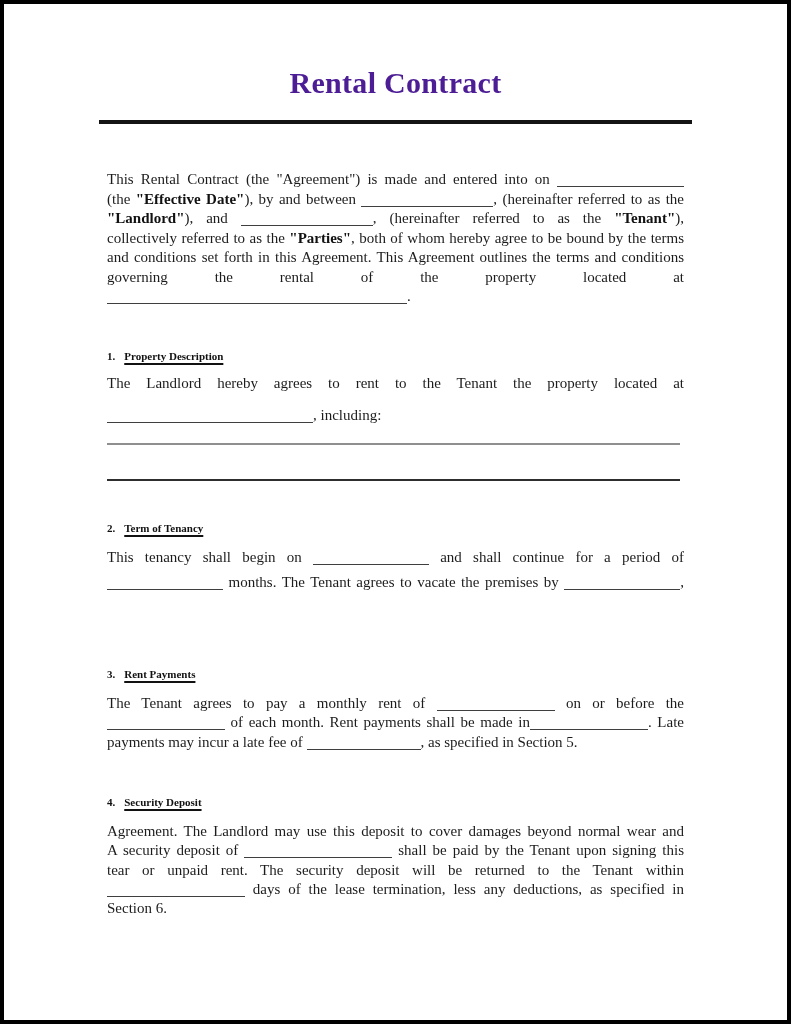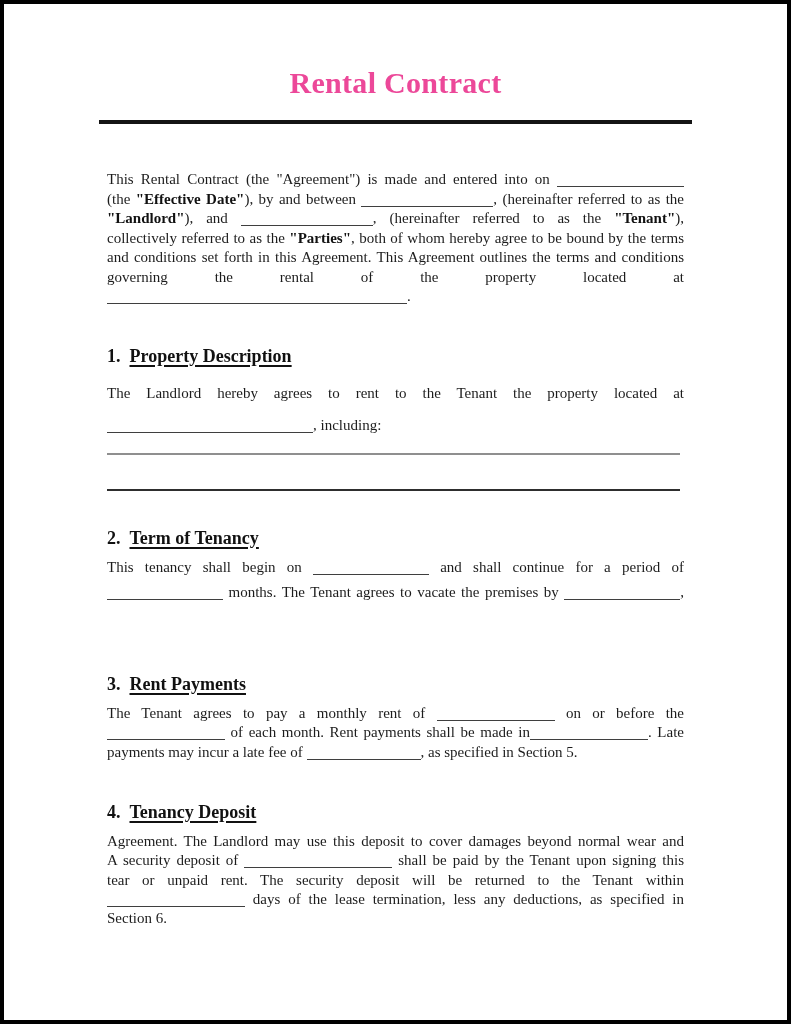--- a/index.html
+++ b/index.html
@@ -15,52 +15,52 @@
     font-size: 15px;
     color: #1c1c1c;
     overflow: hidden;
   }
   h1.doc-title {
     margin: 64px 0 0 0;
     text-align: center;
     font-size: 30px;
     line-height: 30px;
     font-weight: bold;
-    color: #ec4899;
+    color: #4c1d95;
     letter-spacing: 0.3px;
   }
   .title-rule {
     height: 4px;
     background: #141414;
     margin: 22px -8px 0 -8px;
   }
   .para { text-justify: inter-word; }
   .line {
     text-align: justify;
     text-align-last: left;
     text-justify: inter-word;
     white-space: normal;
   }
   .line.j { text-align-last: justify; }
   .intro { margin-top: 46px; line-height: 19.5px; }
   section h2 {
     margin: 0;
-    font-size: 18px;
+    font-size: 11px;
     line-height: 22px;
     font-weight: bold;
     color: #111111;
   }
   section h2 .num { margin-right: 9px; }
   section h2 .ht {
     text-decoration: underline;
     text-decoration-thickness: 1.5px;
     text-underline-offset: 3px;
   }
   #sections section:nth-child(1) h2 { margin-top: 38px; }
-  #sections section:nth-child(1) .para { margin-top: 10px; line-height: 32px; }
+  #sections section:nth-child(1) .para { line-height: 32px; }
   #sections section:nth-child(2) h2 { margin-top: 36px; }
   #sections section:nth-child(2) .para { margin-top: 6px; line-height: 25px; }
   #sections section:nth-child(3) h2 { margin-top: 68px; }
   #sections section:nth-child(3) .para { margin-top: 9px; line-height: 19.5px; }
   #sections section:nth-child(4) h2 { margin-top: 39px; }
   #sections section:nth-child(4) .para { margin-top: 9px; line-height: 19.3px; }
   .blank {
     display: inline-block;
     height: 14px;
     border-bottom: 1.5px solid #3f3f3f;
@@ -117,21 +117,21 @@
     <div class="para body">
           <div class="line j">The Tenant agrees to pay a monthly rent of <span class="blank" style="width: 118px;"></span> on or before the</div>
           <div class="line j"><span class="blank" style="width: 118px;"></span> of each month. Rent payments shall be made in<span class="blank" style="width: 118px;"></span>. Late</div>
           <div class="line">payments may incur a late fee of <span class="blank" style="width: 114px;"></span>, as specified in Section 5.</div>
         </div>
 
   </section>
 
   <section>
     <h2>
-      <span class="num">4.</span><span class="ht">Tenancy Deposit</span>
+      <span class="num">4.</span><span class="ht">Security Deposit</span>
     </h2>
     <div class="para body">
           <div class="line j">Agreement. The Landlord may use this deposit to cover damages beyond normal wear and</div>
           <div class="line j">A security deposit of <span class="blank" style="width: 148px;"></span> shall be paid by the Tenant upon signing this</div>
           <div class="line j">tear or unpaid rent. The security deposit will be returned to the Tenant within</div>
           <div class="line j"><span class="blank" style="width: 138px;"></span> days of the lease termination, less any deductions, as specified in</div>
           <div class="line">Section 6.</div>
         </div>
 
   </section>

